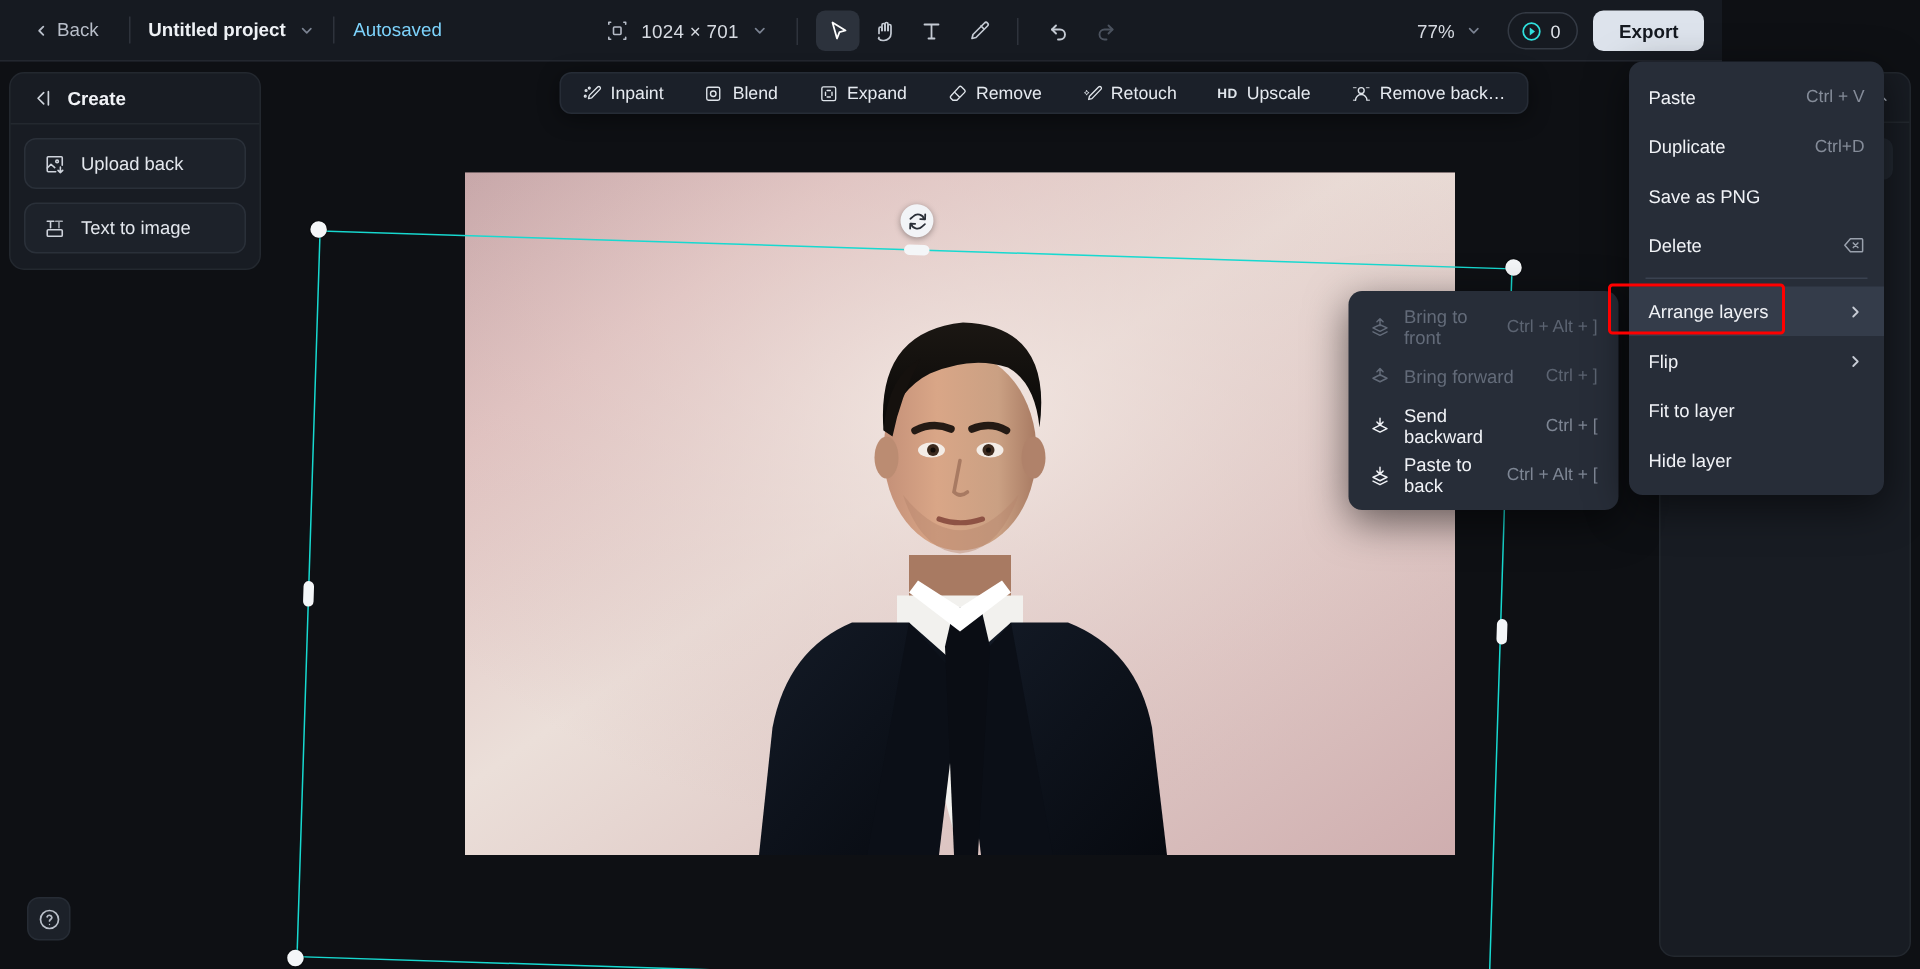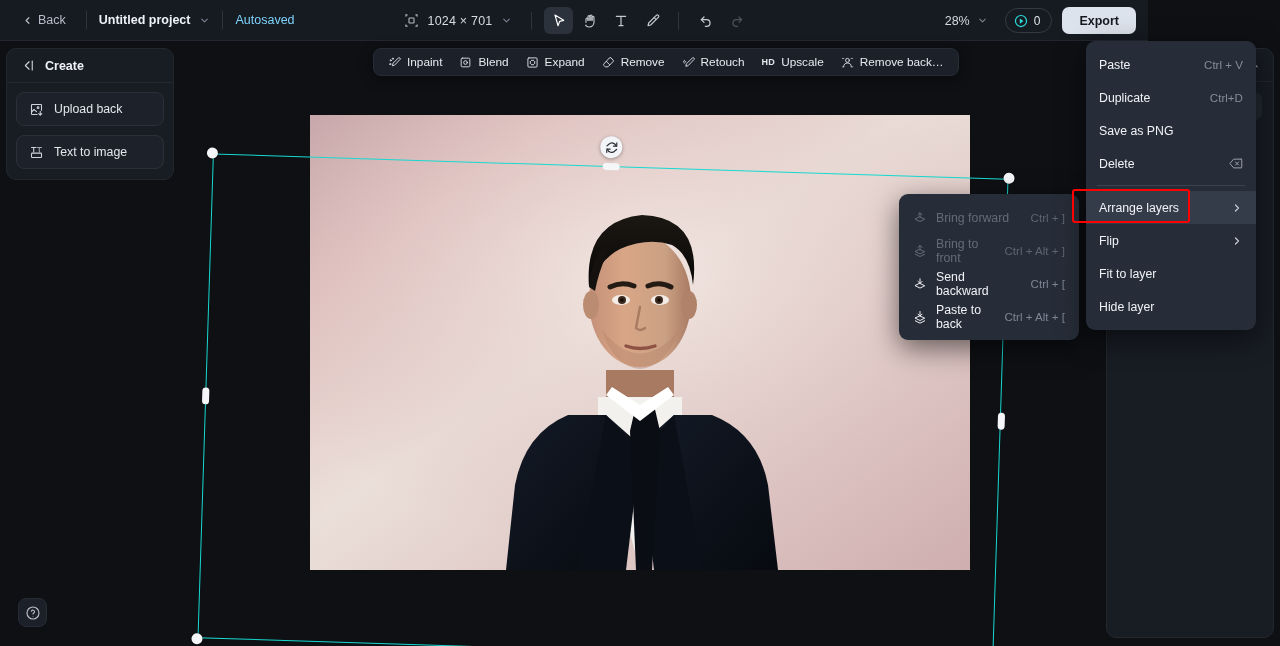--- a/index.html
+++ b/index.html
@@ -86,21 +86,21 @@
     display: flex; align-items: center; gap: 10px;
     height: 34px; border: 1px solid #2a3039; border-radius: 8px;
     background: #1d222a; padding: 0 12px;
     font-size: 12.3px; color: #e3e7ed; cursor: pointer;
   }
 
   
   .edit-toolbar {
     position: absolute; left: 373px; top: 48px; height: 28px;
     background: #1b2029; border: 1px solid #262c36; border-radius: 8px;
-    display: flex; align-items: center; padding: 0 7px; gap: 3px;
+    display: flex; align-items: center; padding: 0 7px; gap: 13px;
     box-shadow: 0 3px 14px rgba(0,0,0,.45);
   }
   .et-item {
     display: flex; align-items: center; gap: 6px;
     height: 22px; border-radius: 5px; padding: 0 7px;
     font-size: 11.8px; color: #e6eaf0; cursor: pointer; white-space: nowrap;
   }
   .hd-badge { font-size: 9px; font-weight: bold; letter-spacing: .3px; color: #dfe4ea; }
 
   
@@ -389,21 +389,21 @@
           <svg width="16" height="16" viewBox="0 0 24 24" fill="none" stroke="currentColor" stroke-width="1.9" stroke-linecap="round" stroke-linejoin="round">
             <path d="M15 14l4-4-4-4"></path>
             <path d="M19 10h-8a5 5 0 0 0 0 10h2"></path>
           </svg>
         </div>
       </div>
     </div>
 
     <div class="tb-right">
       <div class="zoom-btn">
-        <span class="zoom-text">28%</span>
+        <span class="zoom-text">77%</span>
         <svg width="11" height="11" viewBox="0 0 24 24" fill="none" stroke="#7a8291" stroke-width="2.4" stroke-linecap="round" stroke-linejoin="round">
           <polyline points="6 9 12 15 18 9"></polyline>
           </svg>
       </div>
       <div class="credits">
         <svg width="14" height="14" viewBox="0 0 24 24">
           <circle cx="12" cy="12" r="9.5" fill="none" stroke="#2fe0dd" stroke-width="2"></circle>
           <path d="M10 7.5l6 4.5-6 4.5z" fill="#2fe0dd"></path>
         </svg>
         <span class="credit-num">0</span>
@@ -511,34 +511,34 @@
           <path d="M11.6 16.5 13 26l1.4-9.5-1.4-1z" fill="#f0efec"></path>
         </svg>
       </div>
       <span class="layer-name">Layer 1</span>
     </div>
   </div>
 
   <div class="sub-menu">
     <div class="sub-item disabled">
       <svg width="14" height="14" viewBox="0 0 24 24" fill="none" stroke="currentColor" stroke-width="1.7" stroke-linecap="round" stroke-linejoin="round">
-        <path d="M12 3v8M8.5 6.5L12 3l3.5 3.5"></path>
-        <path d="M4 14l8 4 8-4-8-4z"></path>
-      </svg>
-      <span class="ctx-label">Bring forward</span>
-      <span class="ctx-shortcut">Ctrl + ]</span>
-    </div>
-    <div class="sub-item disabled">
-      <svg width="14" height="14" viewBox="0 0 24 24" fill="none" stroke="currentColor" stroke-width="1.7" stroke-linecap="round" stroke-linejoin="round">
         <path d="M12 2.5v8M8.5 6L12 2.5 15.5 6"></path>
         <path d="M4 13l8 4 8-4-8-3.6z"></path>
           <path d="M4 17.5l8 4 8-4"></path>
       </svg>
       <span class="ctx-label">Bring to front</span>
       <span class="ctx-shortcut">Ctrl + Alt + ]</span>
+    </div>
+    <div class="sub-item disabled">
+      <svg width="14" height="14" viewBox="0 0 24 24" fill="none" stroke="currentColor" stroke-width="1.7" stroke-linecap="round" stroke-linejoin="round">
+        <path d="M12 3v8M8.5 6.5L12 3l3.5 3.5"></path>
+        <path d="M4 14l8 4 8-4-8-4z"></path>
+      </svg>
+      <span class="ctx-label">Bring forward</span>
+      <span class="ctx-shortcut">Ctrl + ]</span>
     </div>
     <div class="sub-item">
       <svg width="14" height="14" viewBox="0 0 24 24" fill="none" stroke="currentColor" stroke-width="1.7" stroke-linecap="round" stroke-linejoin="round">
         <path d="M12 11V3M8.5 7.5L12 11l3.5-3.5"></path>
         <path d="M4 15l8 4 8-4-8-4z"></path>
       </svg>
       <span class="ctx-label">Send backward</span>
       <span class="ctx-shortcut">Ctrl + [</span>
     </div>
     <div class="sub-item">

